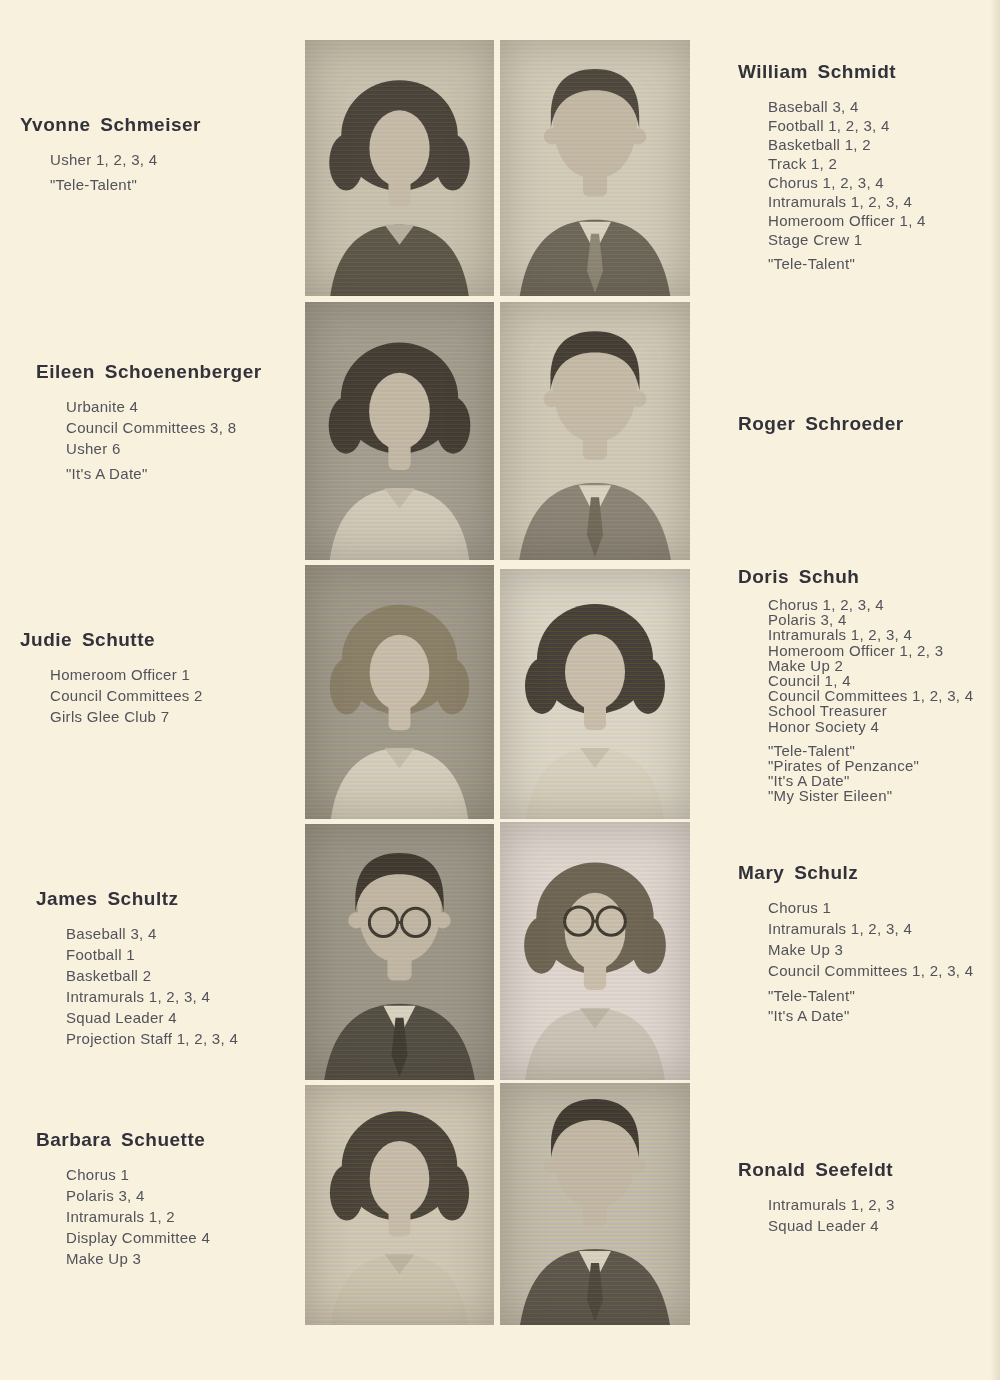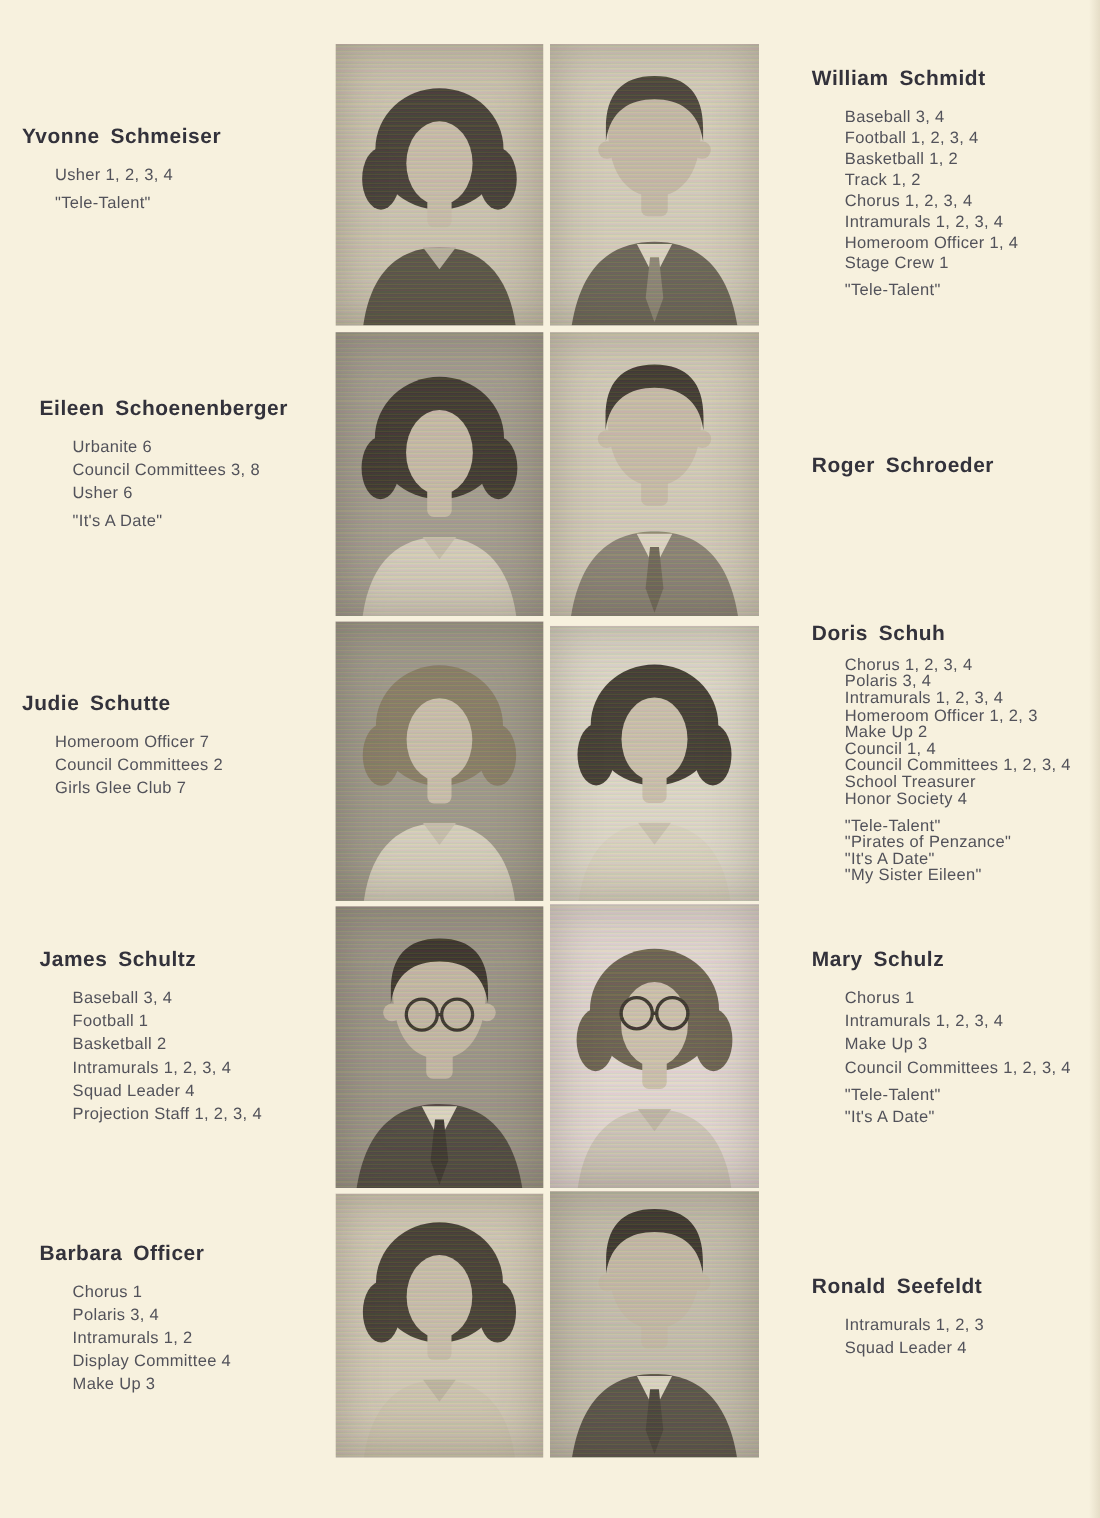--- a/index.html
+++ b/index.html
@@ -144,52 +144,52 @@
     <div>Usher 1, 2, 3, 4</div>
   </div>
   <div class="plays">
     <div>"Tele-Talent"</div>
   </div>
 </section>
 
 <section class="student" style="left:36px;top:361px">
   <h2 class="name">Eileen Schoenenberger</h2>
   <div class="acts">
-    <div>Urbanite 6</div>
+    <div>Urbanite 4</div>
     <div>Council Committees 3, 8</div>
     <div>Usher 6</div>
   </div>
   <div class="plays">
     <div>"It's A Date"</div>
   </div>
 </section>
 
 <section class="student" style="left:20px;top:629px">
   <h2 class="name">Judie Schutte</h2>
   <div class="acts">
-    <div>Homeroom Officer 7</div>
+    <div>Homeroom Officer 1</div>
     <div>Council Committees 2</div>
     <div>Girls Glee Club 7</div>
   </div>
 </section>
 
-<section class="student" style="left:36px;top:862px">
+<section class="student" style="left:36px;top:888px">
   <h2 class="name">James Schultz</h2>
   <div class="acts">
     <div>Baseball 3, 4</div>
     <div>Football 1</div>
     <div>Basketball 2</div>
     <div>Intramurals 1, 2, 3, 4</div>
     <div>Squad Leader 4</div>
     <div>Projection Staff 1, 2, 3, 4</div>
   </div>
 </section>
 
 <section class="student" style="left:36px;top:1129px">
-  <h2 class="name">Barbara Officer</h2>
+  <h2 class="name">Barbara Schuette</h2>
   <div class="acts">
     <div>Chorus 1</div>
     <div>Polaris 3, 4</div>
     <div>Intramurals 1, 2</div>
     <div>Display Committee 4</div>
     <div>Make Up 3</div>
   </div>
 </section>
 
 <section class="student" style="left:738px;top:61px">

